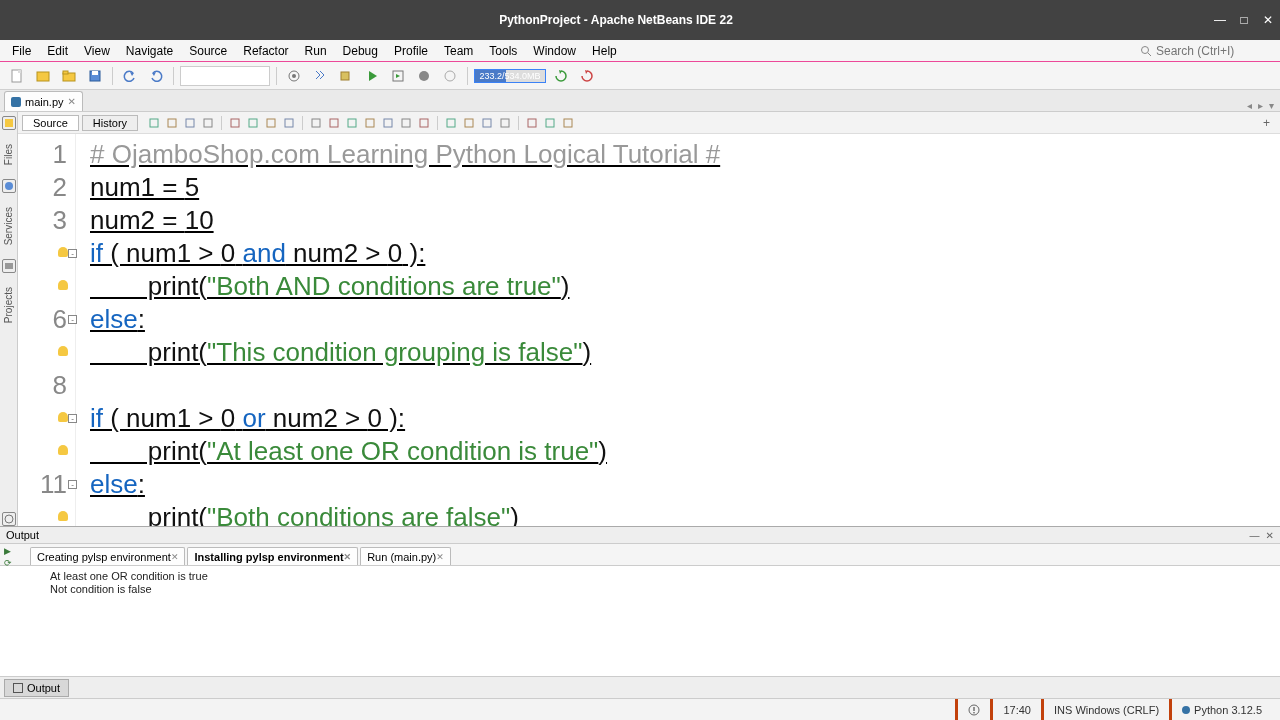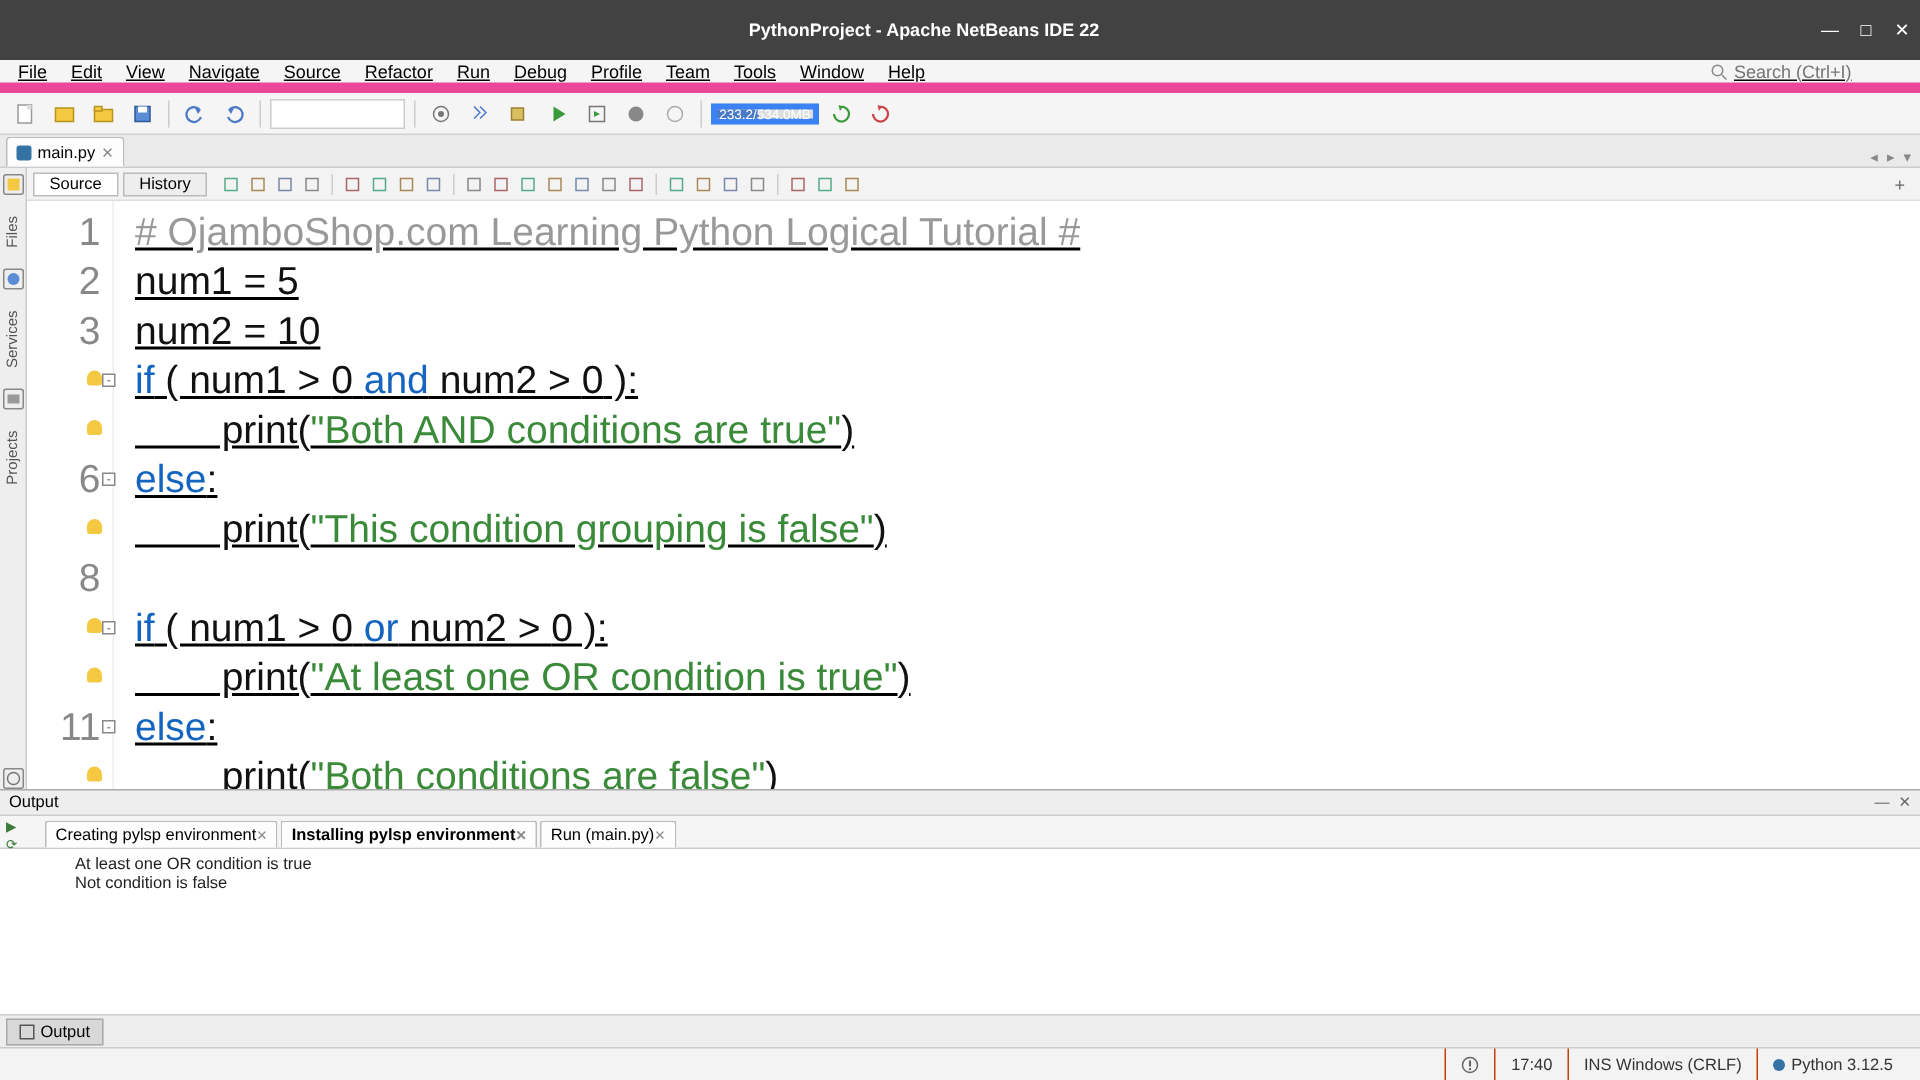--- a/index.html
+++ b/index.html
@@ -1,29 +1,29 @@
 <!DOCTYPE html>
 <html><head>
 <meta charset="utf-8">
 <style>
 * { margin:0; padding:0; box-sizing:border-box; font-family:"Segoe UI",Tahoma,sans-serif; }
 body { width:1280px; height:720px; overflow:hidden; background:#f0f0f0; display:flex; flex-direction:column; }
 .titlebar { height:40px; background:#424242; color:#fff; display:flex; align-items:center; font-size:12px; }
 .titlebar .title { flex:1; text-align:center; font-weight:600; }
 .titlebar .wbtn { width:24px; text-align:center; cursor:pointer; }
-.menubar { height:22px; background:#f5f5f5; border-bottom:7px solid #ec4899; display:flex; align-items:center; font-size:12px; padding:0 4px;text-decoration:underline; }
+.menubar { height:22px; background:#f5f5f5; border-bottom:1px solid #ec4899; display:flex; align-items:center; font-size:12px; padding:0 4px; }
 .menubar span { padding:0 8px; cursor:pointer; }
 .menubar .search { margin-left:auto; display:flex; align-items:center; color:#888; }
 .menubar .search svg { margin-right:4px; }
 .menubar .search input { border:none; background:transparent; font-size:12px; width:120px; outline:none; }
 .toolbar { height:28px; background:#f5f5f5; border-bottom:1px solid #d0d0d0; display:flex; align-items:center; padding:0 6px; gap:4px; }
 .tbtn { width:22px; height:22px; display:flex; align-items:center; justify-content:center; border-radius:2px; cursor:pointer; }
 .tsep { width:1px; height:18px; background:#ccc; margin:0 2px; }
 .combo { width:90px; height:20px; border:1px solid #ccc; background:#fff; }
-.memind { width:72px; height:14px; background:#ddd; position:relative; font-size:9px; color:#fff; border:4px solid #3b82f6; }
+.memind { width:72px; height:14px; background:#ddd; position:relative; font-size:9px; color:#fff; border:1px solid #3b82f6; }
 .memind .fill { position:absolute; inset:0; background:#4a7ac7; width:44%; }
 .memind .txt { position:absolute; inset:0; display:flex; align-items:center; justify-content:center; z-index:1; }
 .filetab-row { height:22px; background:#eaeaea; border-bottom:1px solid #ccc; display:flex; align-items:flex-end; padding-left:4px; }
 .filetab { height:20px; background:#fdfdfd; border:1px solid #bbb; border-bottom:none; border-radius:3px 3px 0 0; padding:0 6px; font-size:11px; display:flex; align-items:center; gap:4px;text-align:right; }
 .filetab .x { color:#888; cursor:pointer; font-size:10px; }
 .filetab .icon { width:10px; height:10px; background:#3572A5; border-radius:2px; }
 .navbtns { margin-left:auto; display:flex; gap:2px; padding-right:4px; }
 .navbtns span { font-size:10px; color:#888; cursor:pointer; padding:0 2px; }
 .main-row { display:flex; flex:1; overflow:hidden; }
 .sidetabs { width:18px; background:#eee; border-right:1px solid #ccc; display:flex; flex-direction:column; align-items:center; padding-top:4px; gap:8px; }
@@ -55,21 +55,21 @@
 .out-side-icons .oi { width:14px; height:10px; font-size:9px; color:#3a7a3a; }
 .otab { height:18px; background:#fdfdfd; border:1px solid #bbb; border-bottom:none; border-radius:2px 2px 0 0; padding:0 6px; font-size:11px; display:flex; align-items:center; gap:0; }
 .otab.bold { font-weight:600; }
 .otab .x { font-size:9px; color:#888; cursor:pointer; }
 .out-content { flex-shrink:0; height:110px; background:#fff; padding:4px 6px 4px 50px; font-family:"Consolas",monospace; font-size:11px; line-height:13px; color:#222; overflow:hidden; }
 .bottom-tabs { height:22px; background:#eee; border-top:1px solid #ccc; display:flex; align-items:center; padding:0 4px; }
 .btab { background:#d8d8d8; border:1px solid #aaa; padding:0 8px; font-size:11px; display:flex; align-items:center; gap:4px; height:18px; }
 .btab .bicon { width:10px; height:10px; border:1px solid #555; }
 .statusbar { height:22px; background:#f3f3f3; border-top:1px solid #ccc; display:flex; align-items:center; font-size:11px; padding:0 8px; color:#333; }
 .statusbar .sp { flex:1; }
-.statusbar .seg { padding:0 10px; border-left:1px solid #c2410c; height:100%; display:flex; align-items:center; gap:4px; }
+.statusbar .seg { padding:0 10px; border-left:3px solid #c2410c; height:100%; display:flex; align-items:center; gap:4px; }
 .py-dot { width:8px; height:8px; border-radius:50%; background:#3572A5; }
 svg { display:block; }
 </style>
 </head>
 <body>
 
 <div class="titlebar">
   <span style="width:24px"></span>
   <span class="title">PythonProject - Apache NetBeans IDE 22</span>
   <span class="wbtn">—</span>

